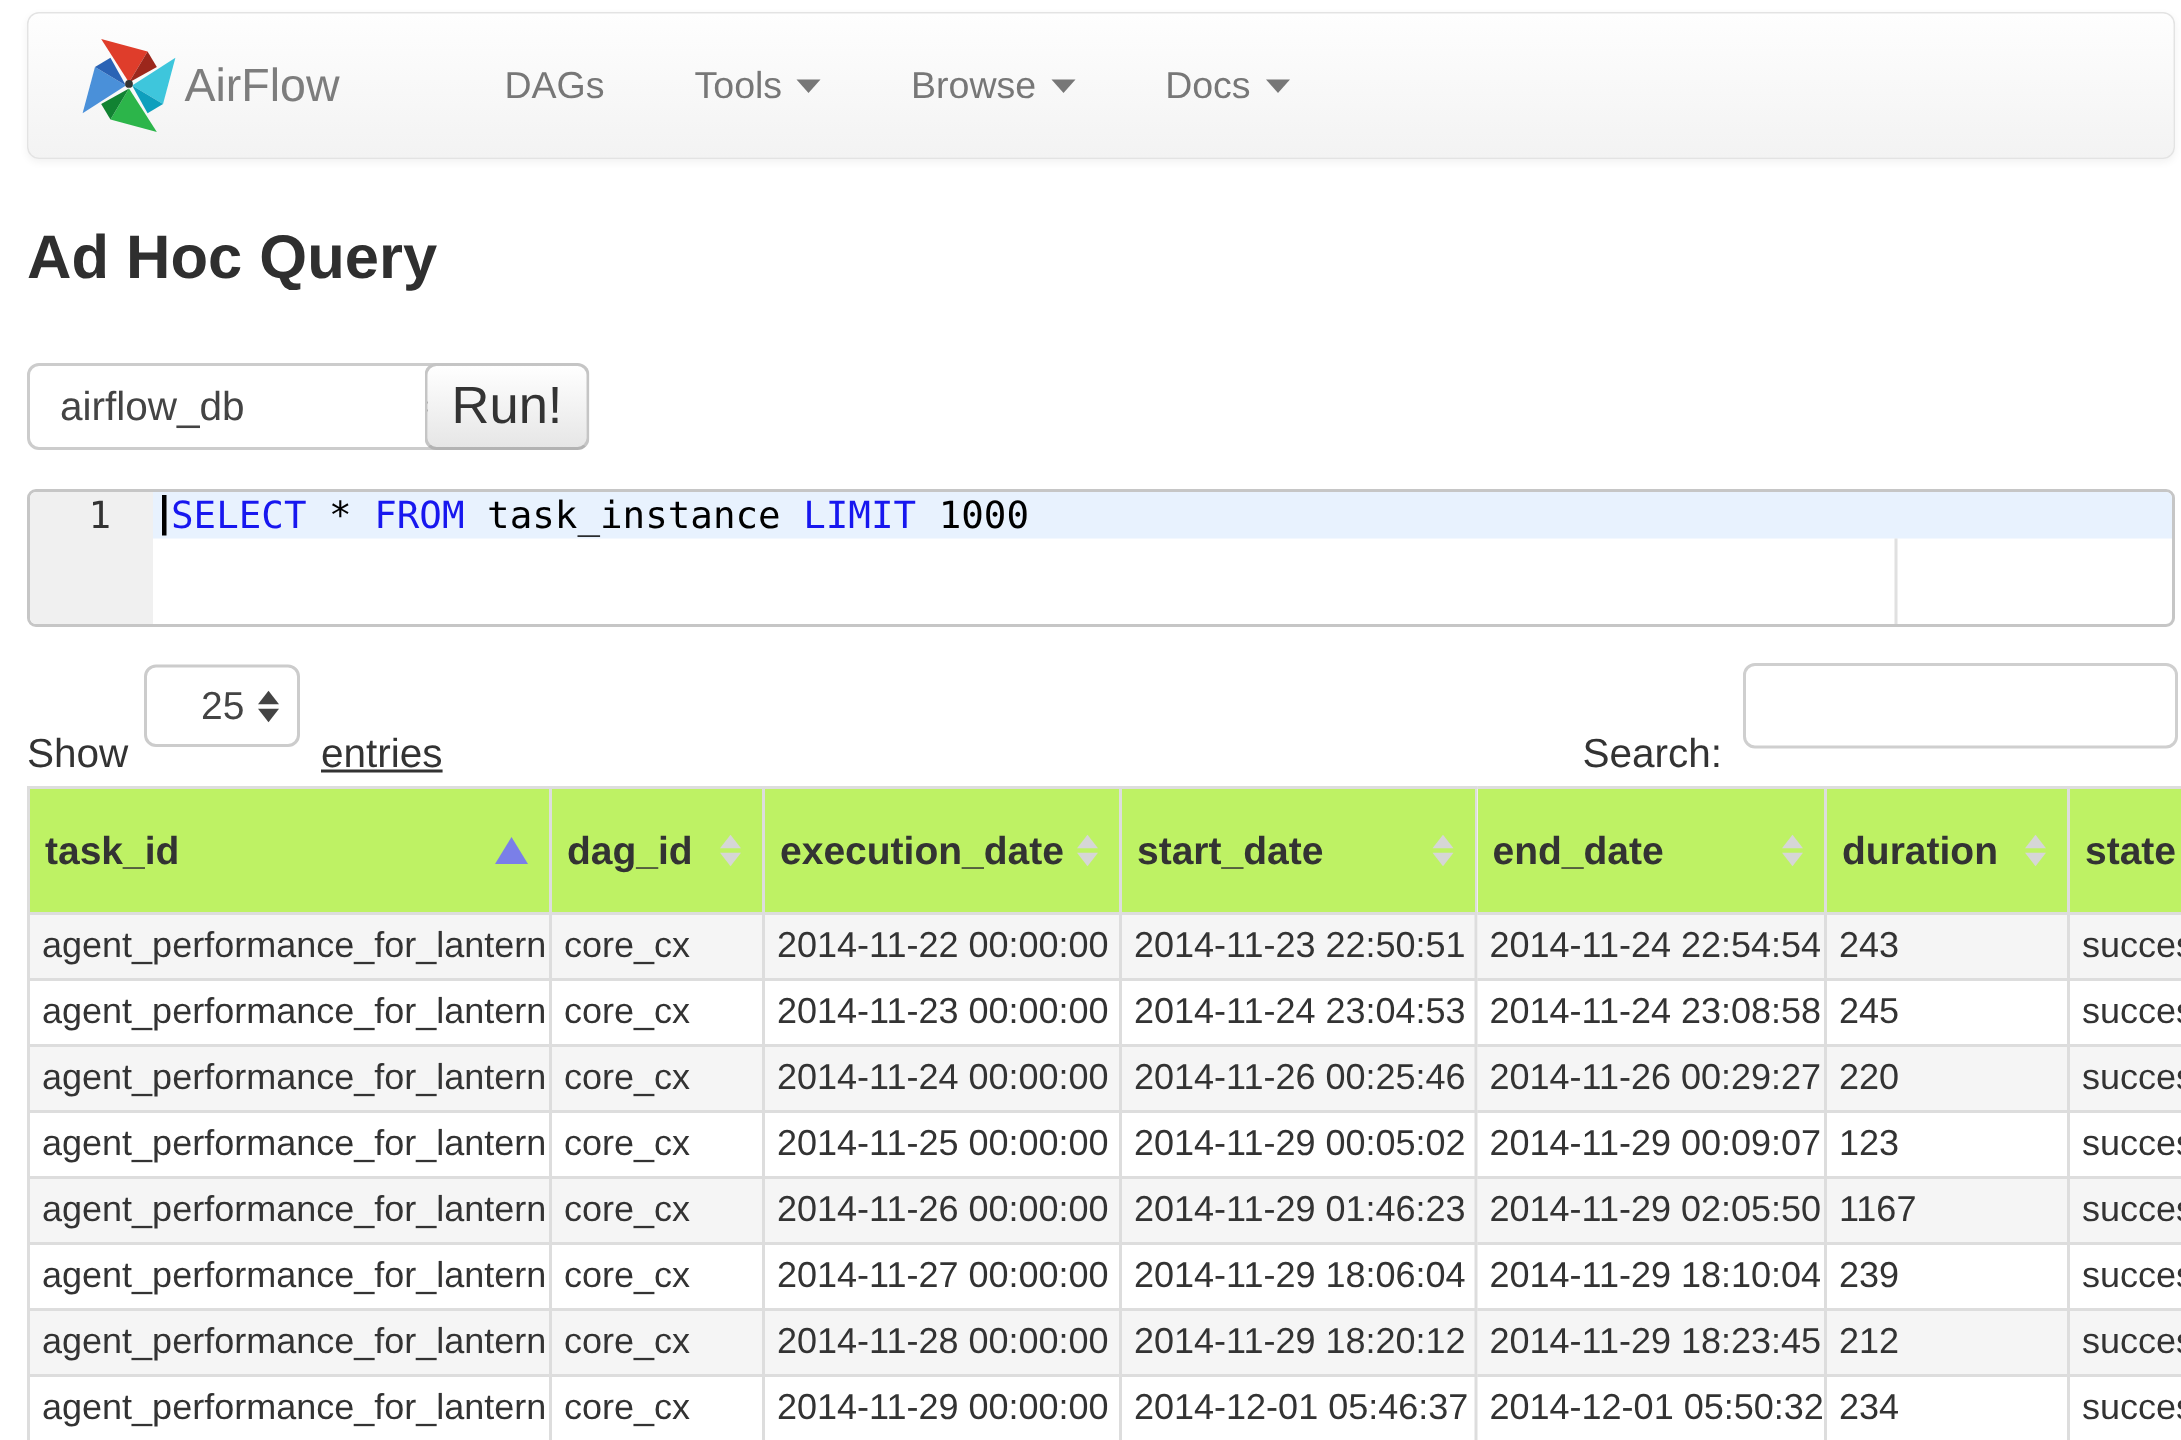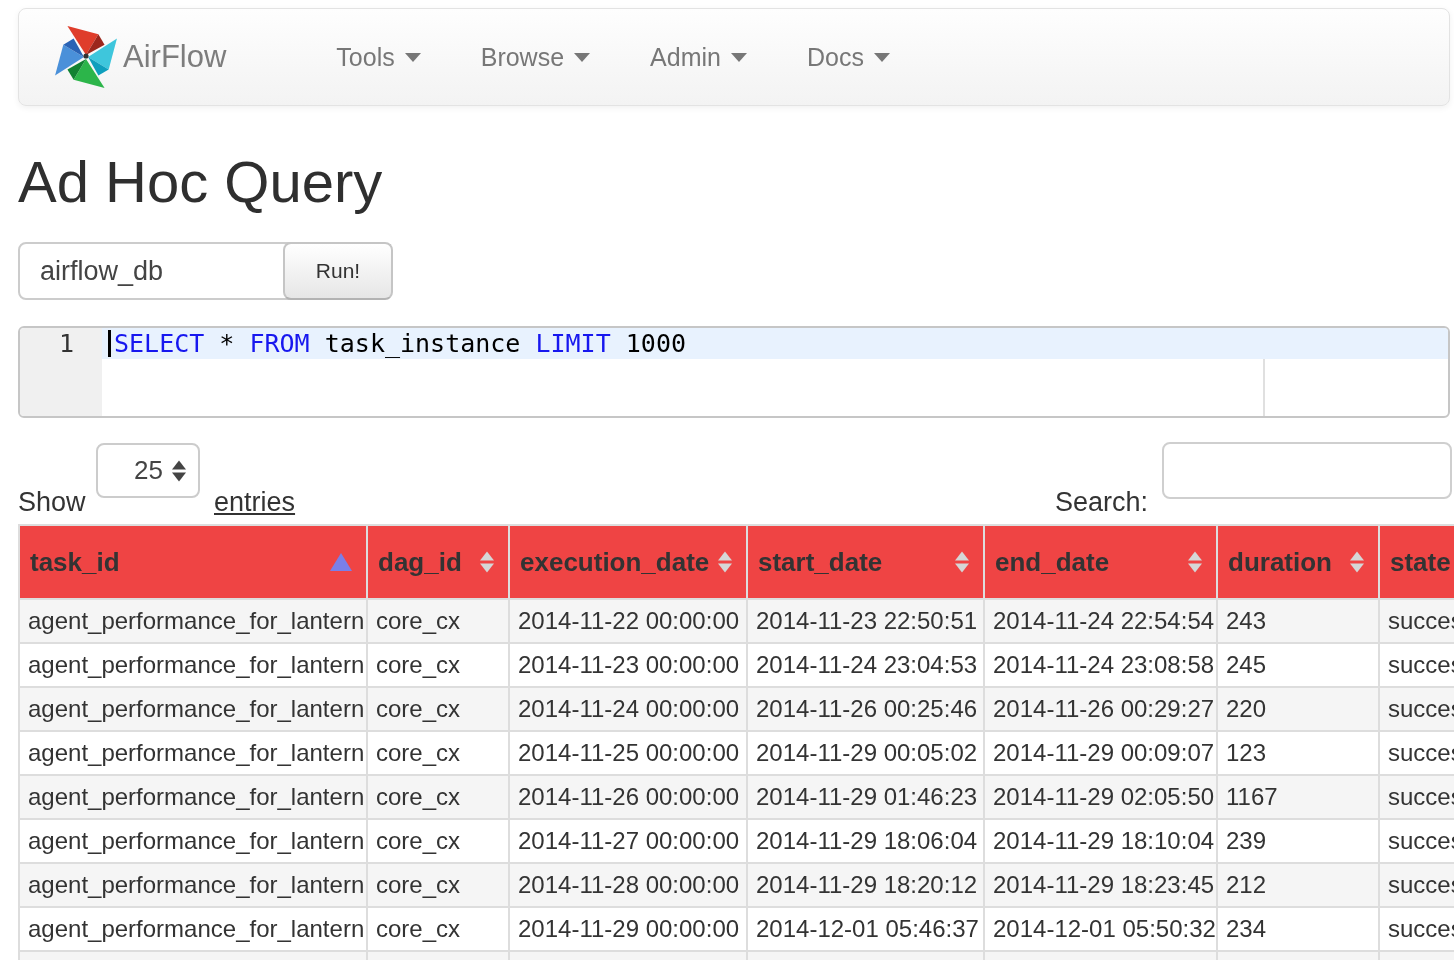--- a/index.html
+++ b/index.html
@@ -24,39 +24,39 @@
     padding:0 30px; font-size:25px; color:#777;
     display:flex; align-items:center; cursor:pointer; height:100%;
   }
   .caret {
     display:inline-block; margin-left:10px; width:0; height:0;
     border-left:8px solid transparent; border-right:8px solid transparent;
     border-top:9px solid #777;
   }
 
   
-  .page-title { position:absolute; left:18px; top:148px; font-size:58px; font-weight:normal; color:#2f2f2f; }
+  .page-title { position:absolute; left:18px; top:148px; font-size:41px; font-weight:bold; color:#2f2f2f; }
 
   
   .db-select {
     position:absolute; left:18px; top:242px; width:302px; height:58px;
     border:2px solid #ccc; border-radius:8px; background:#fff;
     display:flex; align-items:center; padding-left:20px;
     font-size:27px; color:#444; cursor:pointer;
   }
   .updown { position:absolute; right:18px; top:50%; transform:translateY(-50%); }
   .updown i { display:block; width:0; height:0; border-left:8px solid transparent; border-right:8px solid transparent; }
   .updown .u { border-bottom:10px solid #444; margin-bottom:4px; }
   .updown .d { border-top:10px solid #444; }
 
   .run-btn {
     position:absolute; left:283px; top:242px; width:110px; height:58px;
     border:2px solid #c5c5c5; border-bottom-color:#b3b3b3; border-radius:8px;
     background:linear-gradient(#ffffff,#e6e6e6);
-    font-size:21px; color:#333; font-family:"Liberation Sans", sans-serif;
+    font-size:35px; color:#333; font-family:"Liberation Sans", sans-serif;
     cursor:pointer; text-align:center; line-height:54px;
   }
 
   
   .editor {
     position:absolute; left:18px; top:326px; width:1432px; height:92px;
     border:2px solid #c6c6c6; border-radius:6px; background:#fff; overflow:hidden;
     font-family:"DejaVu Sans Mono", monospace; font-size:25px; cursor:text;
   }
   .gutter { position:absolute; left:0; top:0; bottom:0; width:82px; background:#f0f0f0; }
@@ -87,22 +87,22 @@
     border:2px solid #cfcfcf; border-radius:8px; background:#fff;
     font-size:27px; padding:0 14px; font-family:"Liberation Sans", sans-serif; color:#333;
     outline:none;
   }
 
   
   .results { position:absolute; left:18px; top:524px; }
   table { border-collapse:collapse; table-layout:fixed; width:1530px; }
   th, td { border:2px solid #ddd; overflow:hidden; white-space:nowrap; }
   th {
-    position:relative; height:74px; font-size:26px; font-weight:bold; color:#333;
-    text-align:left; vertical-align:middle; padding:0 40px 0 10px; background:#ef4444; cursor:pointer;
+    position:relative; height:84px; font-size:26px; font-weight:bold; color:#333;
+    text-align:left; vertical-align:middle; padding:0 40px 0 10px; background:#bef264; cursor:pointer;
   }
   td { height:44px; font-size:24px; color:#333; padding:0 8px; background:#fff; }
   tbody tr:nth-child(odd) td { background:#f5f5f5; }
   .sort { position:absolute; right:14px; top:50%; transform:translateY(-50%); }
   .sort-asc {
     width:0; height:0;
     border-left:11px solid transparent; border-right:11px solid transparent;
     border-bottom:18px solid #7a7fe8;
   }
   .sort-both i { display:block; width:0; height:0; border-left:7px solid transparent; border-right:7px solid transparent; }
@@ -130,29 +130,28 @@
       <g transform="rotate(270 32 32)">
         <path d="M32 30 L14 2 L44 10 Z" fill="#4a90d9"></path>
         <path d="M32 30 L44 10 L50 20 Z" fill="#2a63b5"></path>
       </g>
       <circle cx="32" cy="31" r="2.5" fill="#333"></circle>
     </svg>
     <span class="brand-text">AirFlow</span>
   </div>
   <div class="nav-menu">
       <div class="nav-item">
+        <span>DAGs</span>
+      </div>
+      <div class="nav-item">
         <span>Tools</span>
         <span class="caret"></span>
       </div>
       <div class="nav-item">
         <span>Browse</span>
-        <span class="caret"></span>
-      </div>
-      <div class="nav-item">
-        <span>Admin</span>
         <span class="caret"></span>
       </div>
       <div class="nav-item">
         <span>Docs</span>
         <span class="caret"></span>
       </div>
     </div>
 </div>
 
 <h1 class="page-title">Ad Hoc Query</h1>

